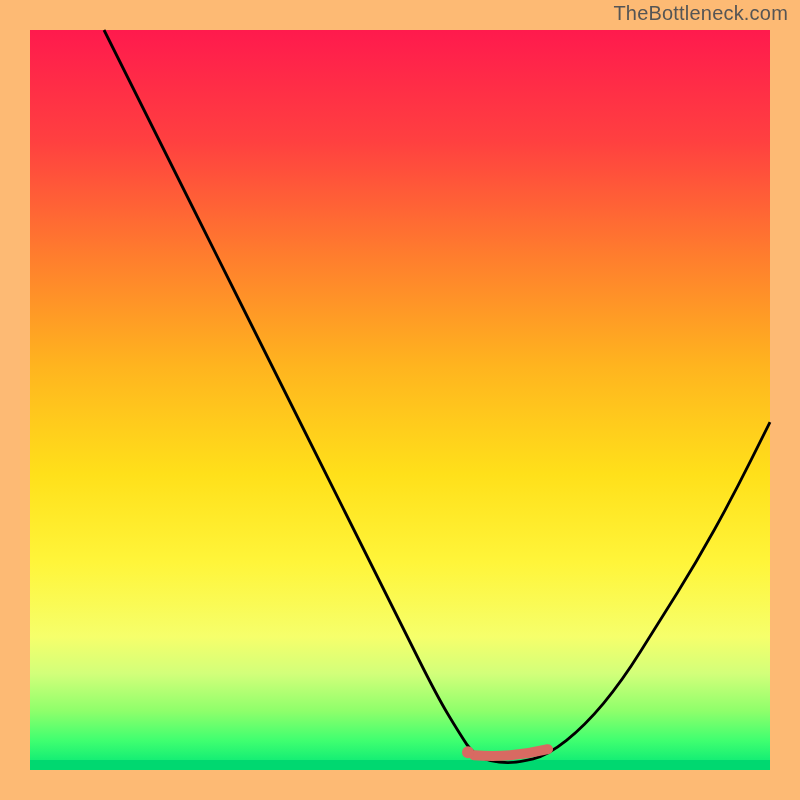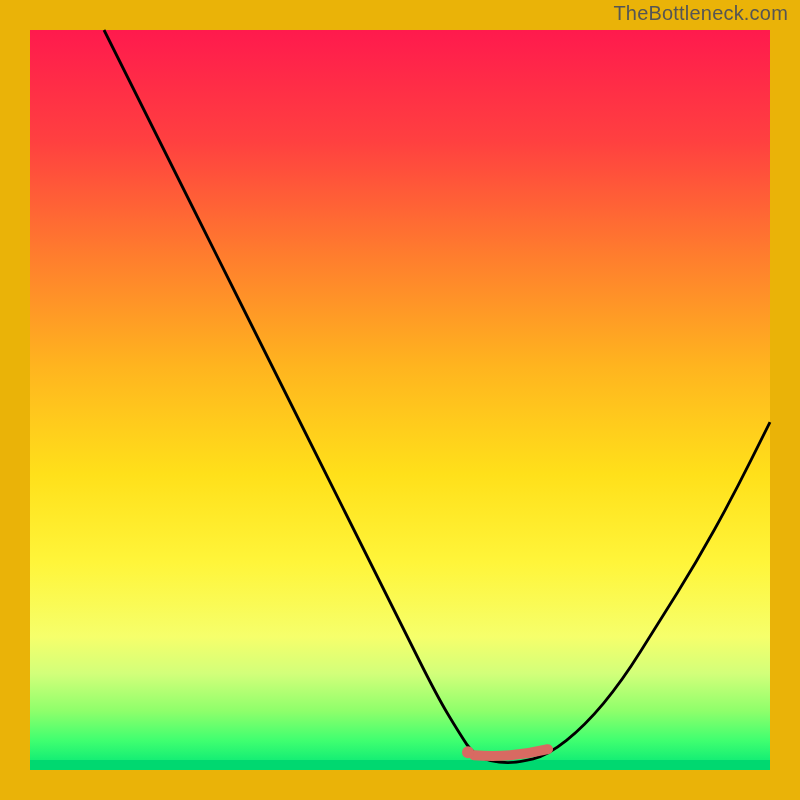--- a/index.html
+++ b/index.html
@@ -8,21 +8,21 @@
     background: #000;
     width: 800px;
     height: 800px;
     overflow: hidden;
     font-family: Arial, Helvetica, sans-serif;
   }
   .frame {
     position: relative;
     width: 800px;
     height: 800px;
-    background: #eab308;
+    background: #fdba74;
   }
   .watermark {
     position: absolute;
     top: 2px;
     right: 12px;
     color: #555;
     font-size: 20px;
     font-weight: 500;
     z-index: 10;
     letter-spacing: 0.2px;

